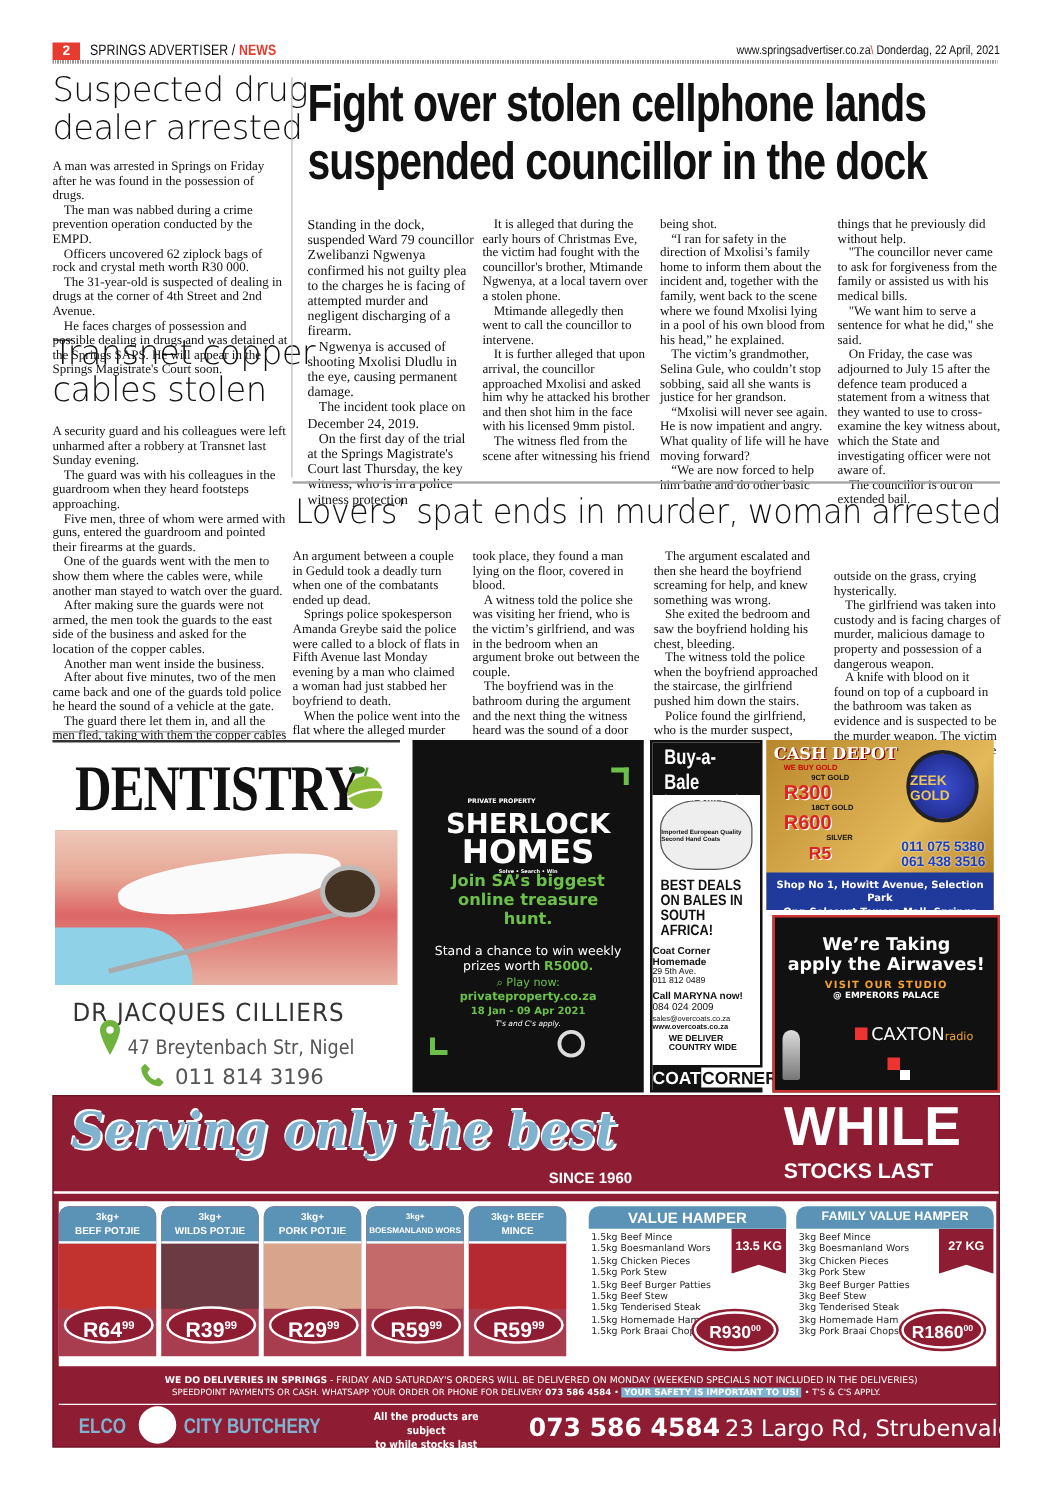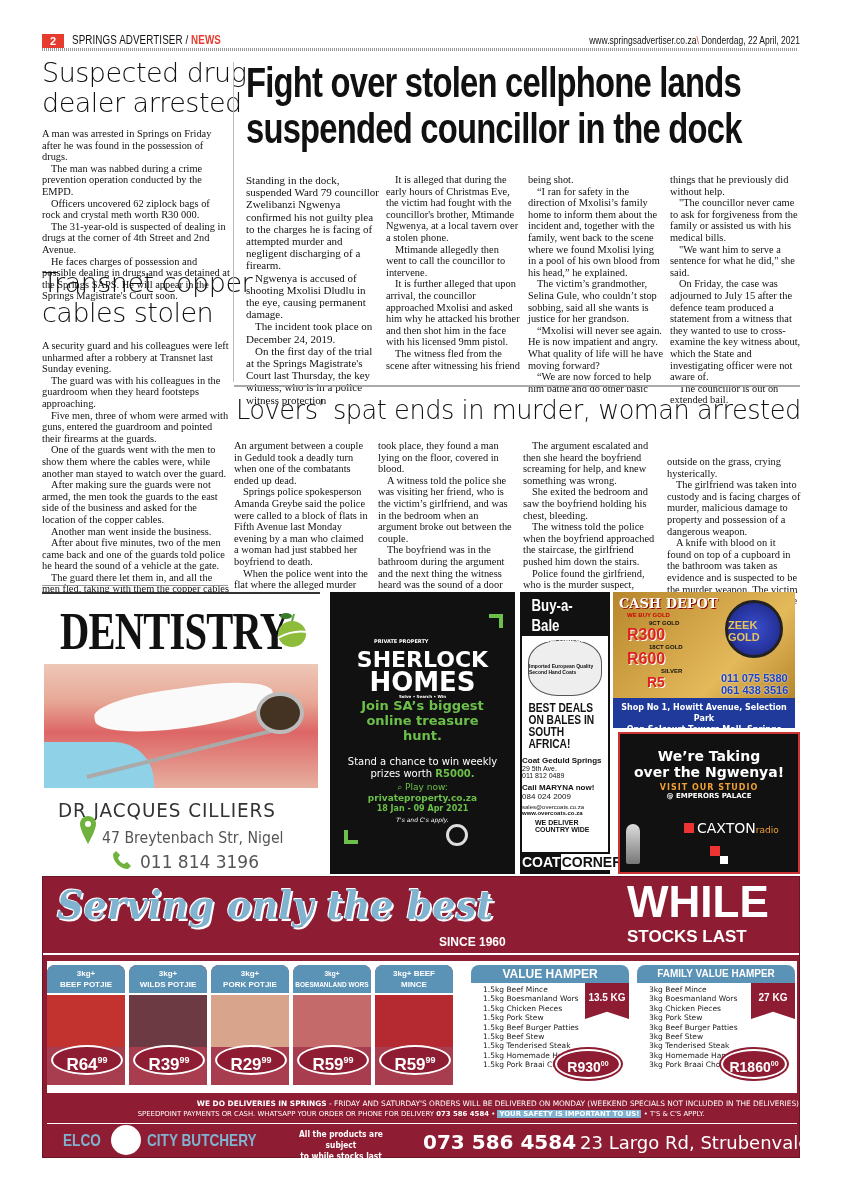--- a/index.html
+++ b/index.html
@@ -36,21 +36,21 @@
 .ad-radio{left:618px;top:732px;width:182px;height:142px;background:#111;border:2px solid #c33;color:#fff;text-align:center}
 .butch{left:42px;top:876px;width:758px;height:282px;background:#8e1d33;border:1px solid #6a1524}
 .butch-white{left:4px;top:84px;width:750px;height:132px;background:#fff}
 .card{position:absolute;top:4px;width:78px;height:120px;border-radius:8px 8px 0 0;overflow:hidden;background:#a83d4f}
 .card-top{height:30px;background:#5b93b6;color:#fff;font:bold 8px "Liberation Sans",sans-serif;text-align:center;padding-top:3px;line-height:11px;border-bottom:2px solid #fff}
 .card-img{height:52px}
 .price{position:absolute;left:4px;top:80px;width:72px;height:30px;border:2px solid #fff;border-radius:50%;background:#8e1d33;color:#fff;font:bold 17px "Liberation Sans",sans-serif;text-align:center;line-height:26px}
 .price sup{font-size:9px}
 .hamper{position:absolute;top:4px;width:158px;height:124px}
 .hamper-title{height:18px;background:#5b93b6;color:#fff;font:bold 12px "Liberation Sans",sans-serif;text-align:center;line-height:18px;border-radius:8px 8px 0 0}
-.hamper ul{list-style:none;font:7.5px "DejaVu Sans",sans-serif;line-height:9.4px;color:#222;margin-top:2px;margin-left:12px}
+.hamper ul{list-style:none;font:7.5px "DejaVu Sans",sans-serif;line-height:9.4px;color:#222;margin-top:2px;margin-left:2px}
 .kg{position:absolute;right:0;top:18px;width:44px;height:36px;background:#8e1d33;color:#fff;font:bold 10px "Liberation Sans",sans-serif;text-align:center;line-height:30px;clip-path:polygon(0 0,100% 0,100% 100%,50% 80%,0 100%)}
 .hprice{position:absolute;right:8px;top:84px;width:66px;height:30px;background:#8e1d33;border:2px solid #fff;box-shadow:0 0 0 2px #8e1d33;border-radius:50%;color:#fff;font:bold 14px "Liberation Sans",sans-serif;text-align:center;line-height:26px}
 .hprice sup{font-size:7px}
 </style>
 </head>
 <body>
 
 <div class="abs hdr-num">2</div>
 <div class="abs hdr-left"><span>SPRINGS ADVERTISER / </span><span class="sec">NEWS</span></div>
 <div class="abs hdr-right"><span>www.springsadvertiser.co.za</span><span class="sl">\</span> <span>Donderdag, 22 April, 2021</span></div>
@@ -184,21 +184,21 @@
   <div class="abs" style="left:116px;top:232px;width:22px;height:22px;border:3px solid #ddd;border-radius:50%"></div>
 </div>
 
 <div class="abs ad-bale">
   <div style="background:#111;color:#fff;height:42px;padding-top:2px">
     <div style="font:bold 17px 'Liberation Sans',sans-serif;transform:scaleX(0.78)">Buy-a-Bale</div>
     <div style="font:bold 7px 'Liberation Sans',sans-serif">Make Your Own Cash!</div>
   </div>
   <div style="height:56px;margin:4px 6px;border:1px solid #555;border-radius:40%;background:#eee;font:bold 5px 'Liberation Sans',sans-serif;padding-top:22px">Imported European Quality Second Hand Coats</div>
   <div style="font:bold 12px 'Liberation Sans',sans-serif;line-height:12px;margin-top:6px;transform:scaleX(0.85)">BEST DEALS ON BALES IN SOUTH AFRICA!</div>
-  <div style="font:bold 8px 'Liberation Sans',sans-serif;margin-top:6px">Coat Geduld Springs</div>
+  <div style="font:bold 8px 'Liberation Sans',sans-serif;margin-top:6px">Coat Corner Homemade</div>
   <div style="font:7px 'Liberation Sans',sans-serif">29 5th Ave.</div>
   <div style="font:7px 'Liberation Sans',sans-serif">011 812 0489</div>
   <div style="font:bold 8px 'Liberation Sans',sans-serif;margin-top:4px">Call MARYNA now!</div>
   <div style="font:8px 'Liberation Sans',sans-serif">084 024 2009</div>
   <div style="font:6px 'Liberation Sans',sans-serif;margin-top:3px">sales@overcoats.co.za</div>
   <div style="font:bold 6px 'Liberation Sans',sans-serif">www.overcoats.co.za</div>
   <div style="font:bold 7px 'Liberation Sans',sans-serif;width:60px;margin:3px auto 0">WE DELIVER COUNTRY WIDE</div>
   <div style="position:absolute;bottom:0;left:0;width:100%;height:20px;background:#111;color:#fff;font:bold 14px 'Liberation Sans',sans-serif;line-height:20px"><span>COAT</span><span style="background:#fff;color:#111;padding:0 1px">CORNER</span></div>
 </div>
 
@@ -217,21 +217,21 @@
       <div>061 438 3516</div>
     </div>
   <div class="abs" style="left:0;top:106px;width:100%;height:30px;background:#1f3a9a;color:#fff;text-align:center;font:bold 8px 'DejaVu Sans',sans-serif;line-height:11px;padding-top:4px">
       <div>Shop No 1, Howitt Avenue, Selection Park</div>
       <div>Opp Selcourt Towers Mall, Springs</div>
     </div>
 </div>
 
 <div class="abs ad-radio">
   <div style="font:bold 14px 'DejaVu Sans',sans-serif;margin-top:14px;line-height:16px">We’re Taking</div>
-  <div style="font:bold 14px 'DejaVu Sans',sans-serif;line-height:16px">over the Ngwenya!</div>
+  <div style="font:bold 14px 'DejaVu Sans',sans-serif;line-height:16px">apply the Airwaves!</div>
   <div style="font:bold 8px 'DejaVu Sans',sans-serif;color:#f0a030;margin-top:3px;letter-spacing:1px">VISIT OUR STUDIO</div>
   <div style="font:bold 7px 'DejaVu Sans',sans-serif">@ EMPERORS PALACE</div>
   <div class="abs" style="left:64px;top:86px;font:14px 'DejaVu Sans',sans-serif"><span style="display:inline-block;width:10px;height:10px;background:#e33;margin-right:3px"></span><span>CAXTON</span><span style="font-size:9px;color:#f0a030">radio</span></div>
   <div class="abs" style="left:6px;top:90px;width:14px;height:40px;background:linear-gradient(#ddd,#777);border-radius:7px 7px 2px 2px"></div>
   <div class="abs" style="left:90px;top:112px;width:10px;height:10px;background:#e33"></div>
   <div class="abs" style="left:100px;top:122px;width:8px;height:8px;background:#fff"></div>
 </div>
 
 <div class="abs butch">
   <div class="abs" style="left:14px;top:4px;font:italic bold 40px 'DejaVu Serif',serif;color:#7fb3d0;text-shadow:2px 2px 0 #fff,-1px -1px 0 #fff;white-space:nowrap;transform:scaleX(0.92);transform-origin:left">Serving only the best</div>
@@ -309,21 +309,21 @@
         <li>3kg Beef Burger Patties</li>
         <li>3kg Beef Stew</li>
         <li>3kg Tenderised Steak</li>
         <li>3kg Homemade Ham</li>
         <li>3kg Pork Braai Chops</li>
       </ul>
       <div class="hprice"><span>R1860</span><sup>00</sup></div>
     </div>
   </div>
 
-  <div class="abs" style="left:0;top:222px;width:100%;text-align:right;color:#fff;font:7.4px 'DejaVu Sans',sans-serif;white-space:nowrap"><b>WE DO DELIVERIES IN SPRINGS</b><span> - FRIDAY AND SATURDAY'S ORDERS WILL BE DELIVERED ON MONDAY  (WEEKEND SPECIALS NOT INCLUDED IN THE DELIVERIES)</span></div>
+  <div class="abs" style="left:12px;top:222px;width:100%;text-align:center;color:#fff;font:7.4px 'DejaVu Sans',sans-serif;white-space:nowrap"><b>WE DO DELIVERIES IN SPRINGS</b><span> - FRIDAY AND SATURDAY'S ORDERS WILL BE DELIVERED ON MONDAY  (WEEKEND SPECIALS NOT INCLUDED IN THE DELIVERIES)</span></div>
   <div class="abs" style="left:0;top:233px;width:100%;text-align:center;color:#fff;font:6.9px 'DejaVu Sans',sans-serif;white-space:nowrap"><span>SPEEDPOINT PAYMENTS  OR CASH. WHATSAPP YOUR ORDER OR PHONE FOR DELIVERY </span><b>073 586 4584</b> • <span style="background:#7fb3d0;color:#fff;font-weight:bold;padding:0 2px">YOUR SAFETY IS IMPORTANT TO US!</span> <span>• T'S &amp; C'S APPLY.</span></div>
   <div class="abs" style="left:4px;top:246px;width:750px;height:1px;background:#fff"></div>
   <div class="abs" style="left:20px;top:254px;font:bold 17px 'Liberation Sans',sans-serif;color:#7fb3d0;transform:scaleX(0.8);transform-origin:left">ELCO</div>
   <div class="abs" style="left:68px;top:248px;width:30px;height:30px;border-radius:50%;background:#fff"></div>
   <div class="abs" style="left:104px;top:254px;font:bold 17px 'Liberation Sans',sans-serif;color:#7fb3d0;transform:scaleX(0.8);transform-origin:left;white-space:nowrap">CITY BUTCHERY</div>
   <div class="abs" style="left:238px;top:252px;width:120px;text-align:center;font:bold 8.5px 'DejaVu Sans',sans-serif;color:#fff;line-height:11px;transform:scaleX(0.88)">
       <div>All the products are subject</div>
       <div>to while stocks last</div>
     </div>
   <div class="abs" style="left:380px;top:253px;color:#fff;white-space:nowrap"><span style="font:bold 20px 'DejaVu Sans',sans-serif">073 586 4584</span> <span style="font:18px 'DejaVu Sans',sans-serif">23 Largo Rd, Strubenvale</span></div>

